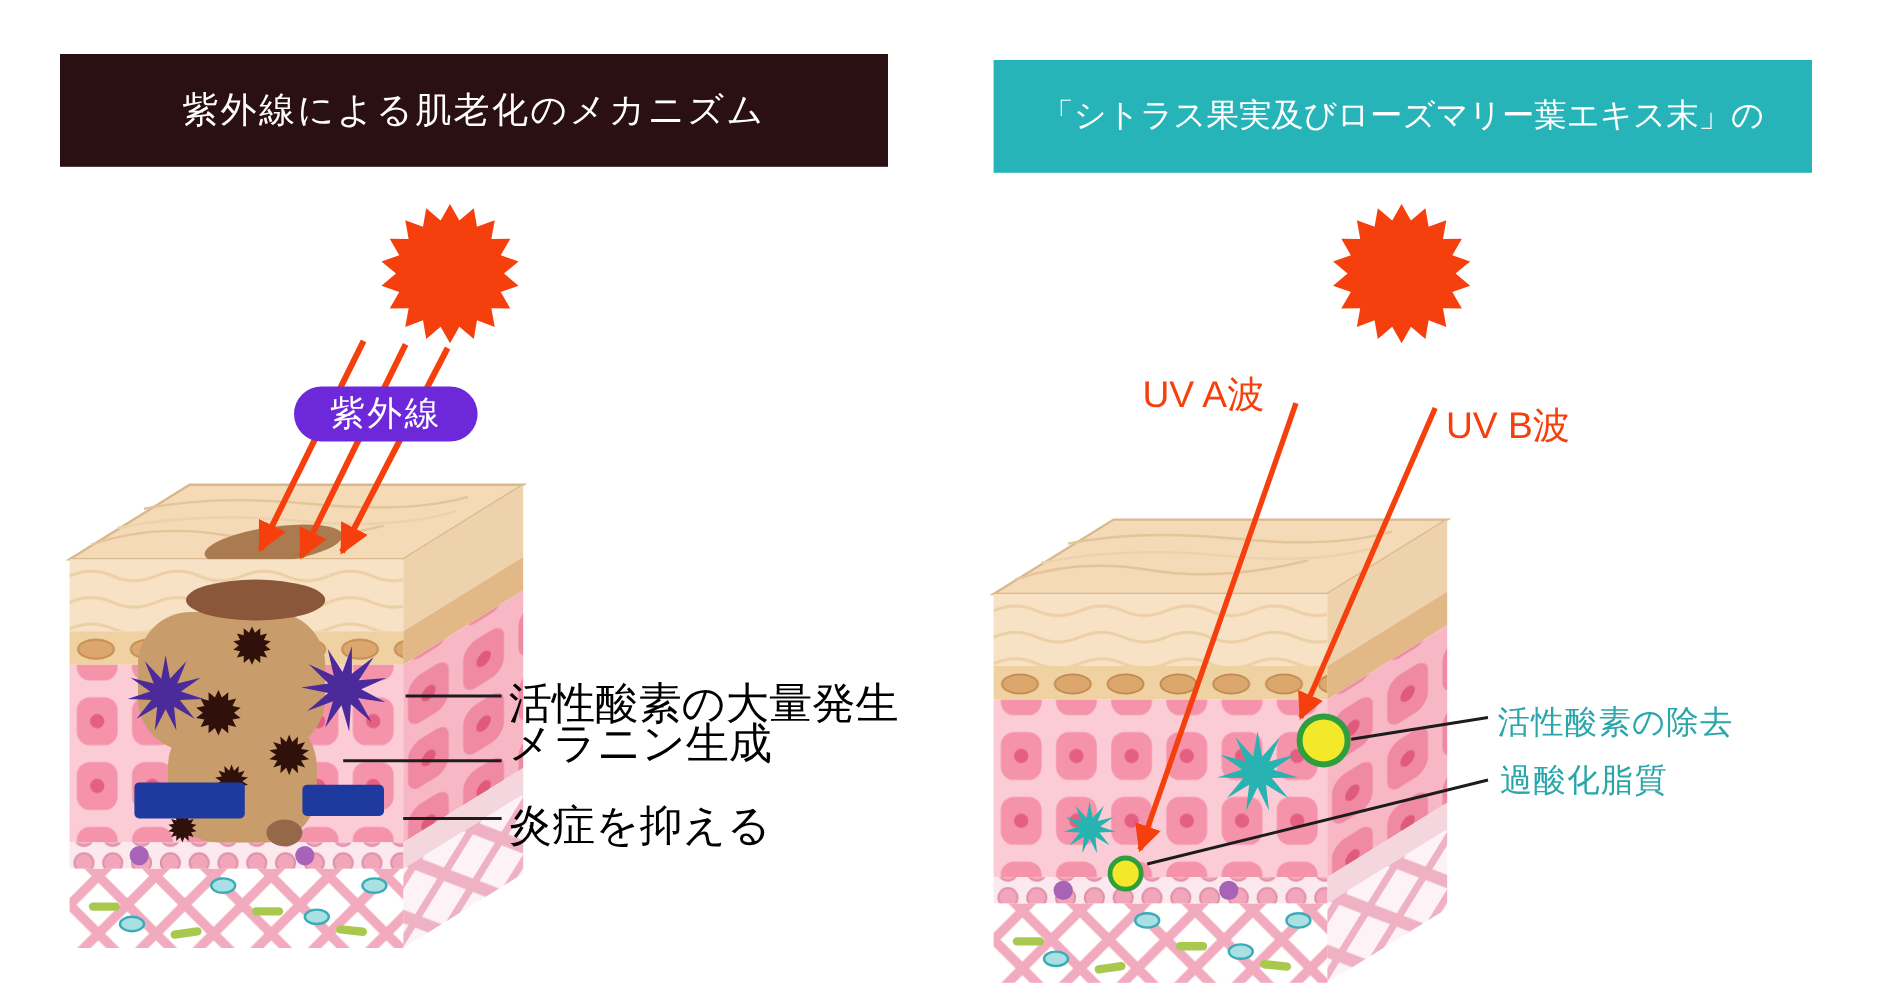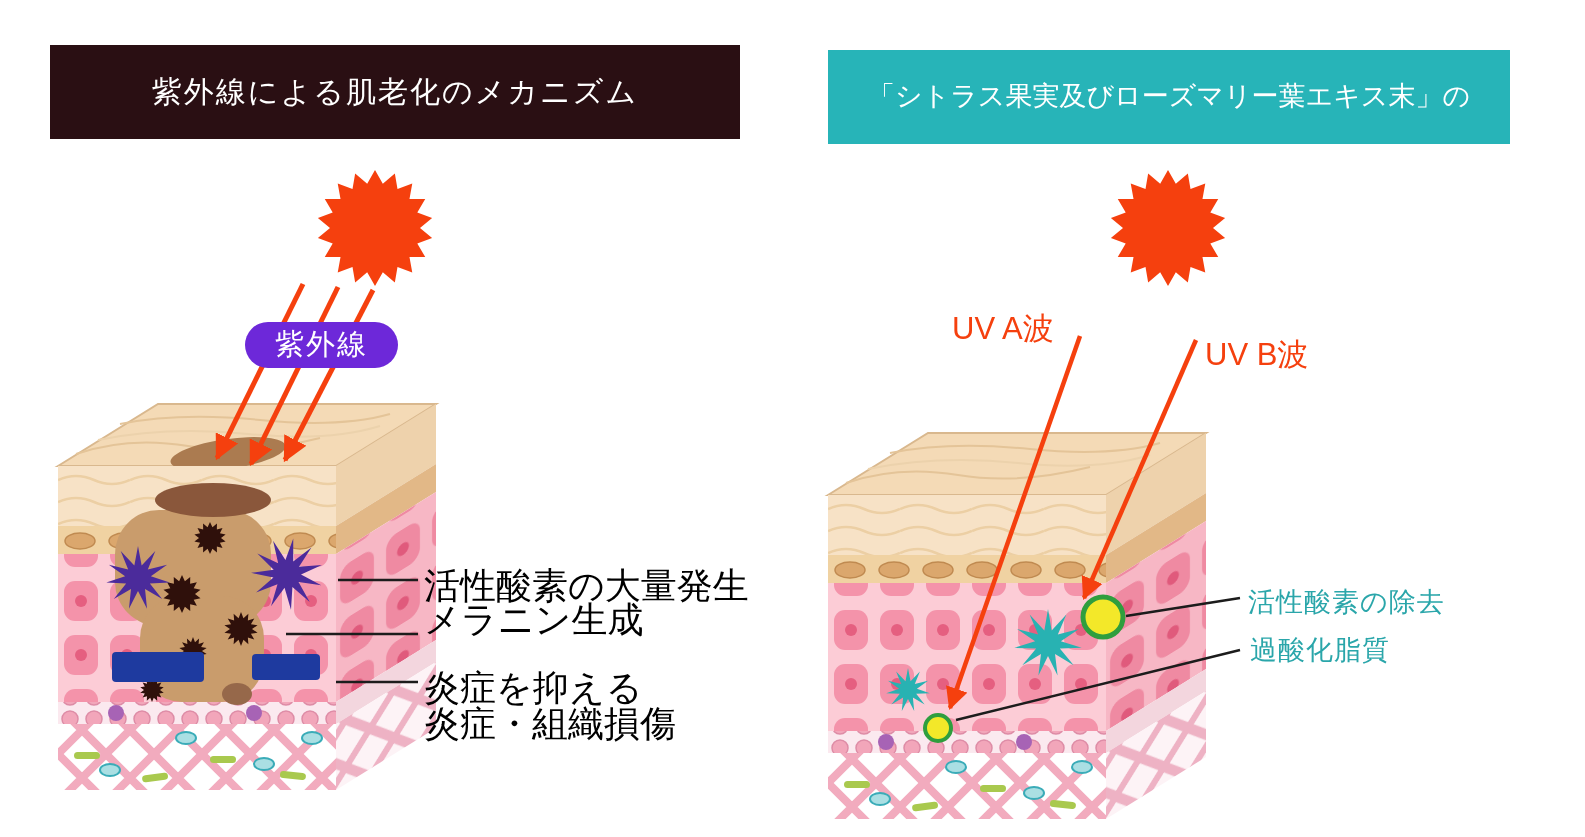--- a/index.html
+++ b/index.html
@@ -174,18 +174,17 @@
   <span>「シトラス果実及びローズマリー葉エキス末」の</span>
 </div>
 
 <div id="uv-badge">紫外線</div>
 <div class="uvlab" id="uva-label">UV A波</div>
 <div class="uvlab" id="uvb-label">UV B波</div>
 
 <div class="llab" style="left:424px;top:562px;">活性酸素の大量発生</div>
 <div class="llab" style="left:424px;top:596px;">メラニン生成</div>
 <div class="llab" style="left:424px;top:664px;">炎症を抑える</div>
-<div class="llab" style="left:424px;top:700px;">炎症・組織損傷</div>
 
 <div class="rlab" style="left:1248px;top:584px;">活性酸素の除去</div>
 <div class="rlab" style="left:1250px;top:632px;">過酸化脂質</div>
 
 </div>
 
 </body></html>

